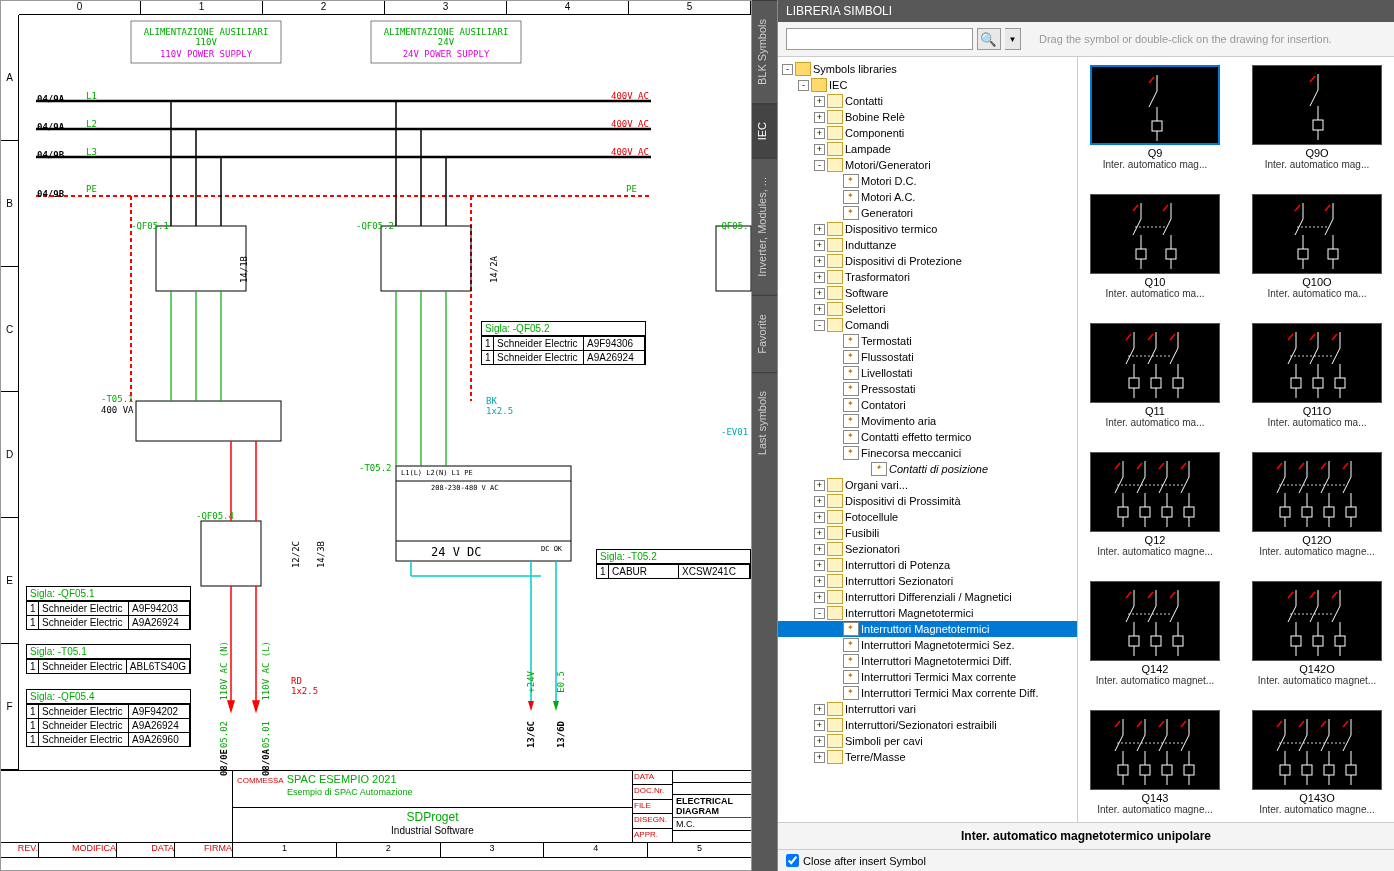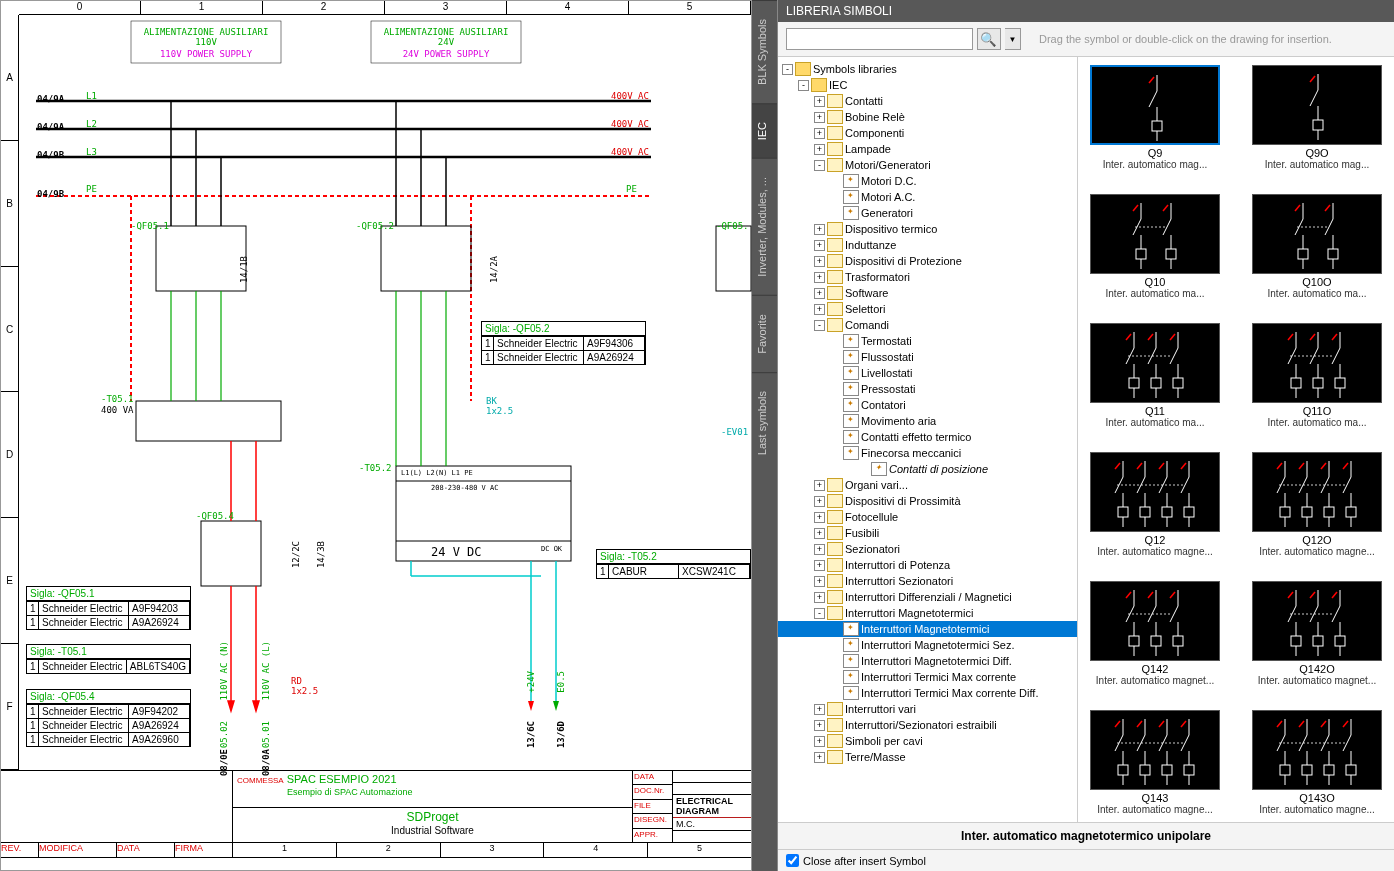--- a/index.html
+++ b/index.html
@@ -33,21 +33,21 @@
 .thumb-name { font-size: 11px; margin-top: 2px; }
 .thumb-desc { font-size: 10px; color: #333; text-align: center; width: 135px; white-space: nowrap; overflow: hidden; text-overflow: ellipsis; }
 .panel-status { padding: 6px; text-align: center; font-weight: bold; font-size: 12px; border-top: 1px solid #ccc; }
 .panel-footer { padding: 4px 8px; border-top: 1px solid #ccc; display: flex; align-items: center; gap: 4px; }
 .chk { width: 13px; height: 13px; }
 
 .draw-svg { position: absolute; top: 0; left: 0; }
 .title-block { position: absolute; bottom: 0; left: 0; right: 0; height: 100px; border-top: 1px solid #000; }
 .tb-red { color: #d00; }
 .tb-green { color: #0a0; }
-.tb-center { text-align: left; }
+.tb-center { text-align: right; }
 .ruler-x { position: absolute; top: 0; left: 18px; right: 0; height: 14px; border-bottom: 1px solid #000; display: flex; }
 .ruler-cell { flex: 1; border-right: 1px solid #000; text-align: center; font-size: 10px; }
 .ruler-y { position: absolute; top: 14px; left: 0; width: 18px; bottom: 100px; border-right: 1px solid #000; display: flex; flex-direction: column; }
 .ruler-ycell { flex: 1; border-bottom: 1px solid #000; display: flex; align-items: center; justify-content: center; font-size: 10px; }
 .sym-line { stroke: #fff; stroke-width: 1; fill: none; }
 .sym-red { stroke: #f00; stroke-width: 1.5; fill: none; }
 .info-box { position: absolute; border: 1px solid #000; background: #fff; font-size: 10px; }
 .info-box .hdr { color: #0a0; padding: 1px 3px; border-bottom: 1px solid #000; }
 .info-box .row { display: flex; }
 .info-box .c { border-right: 1px solid #000; border-top: 1px solid #000; padding: 1px 3px; }

